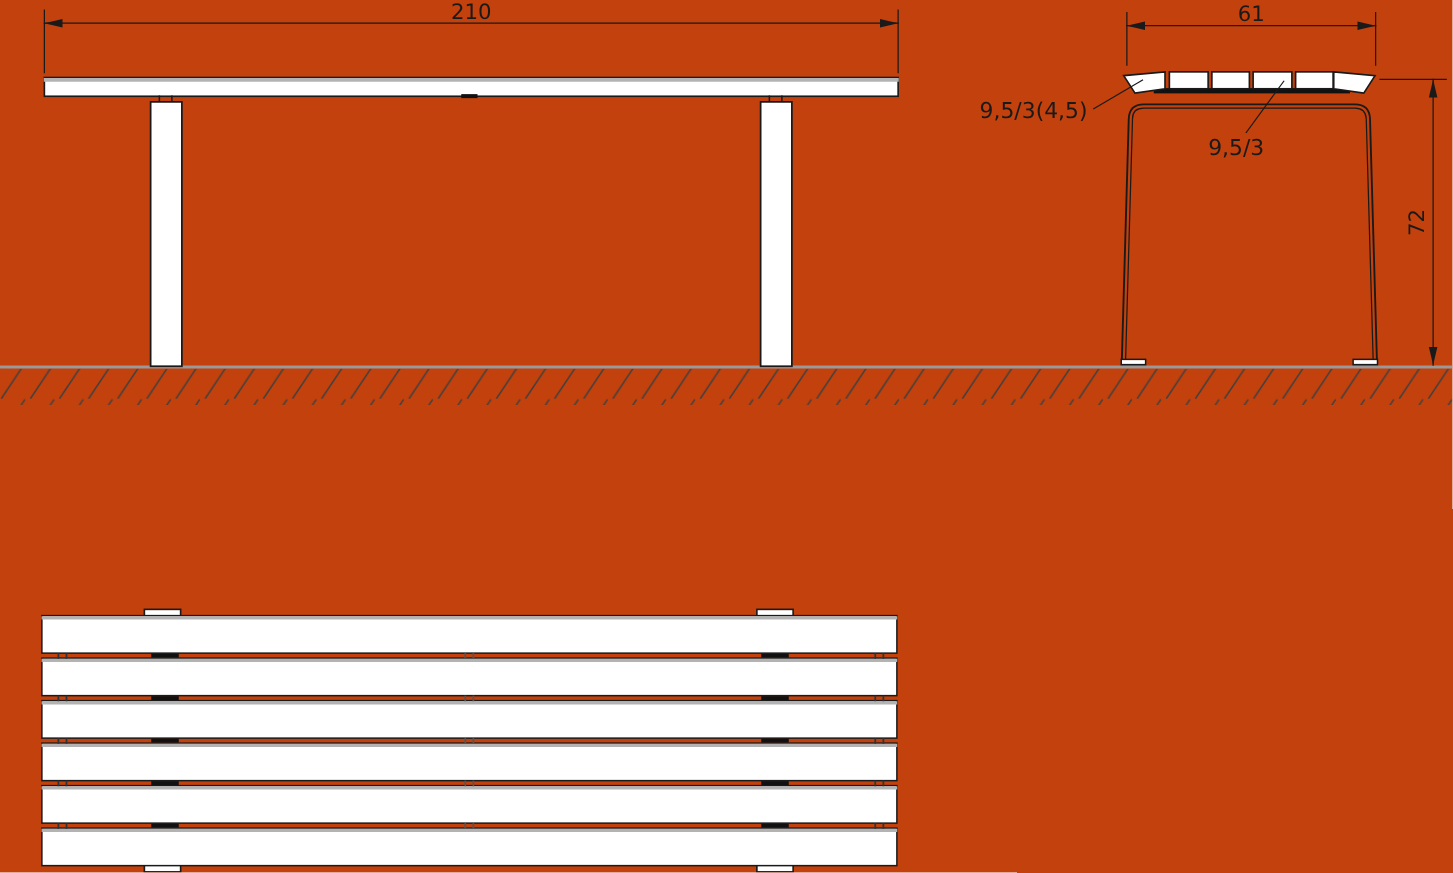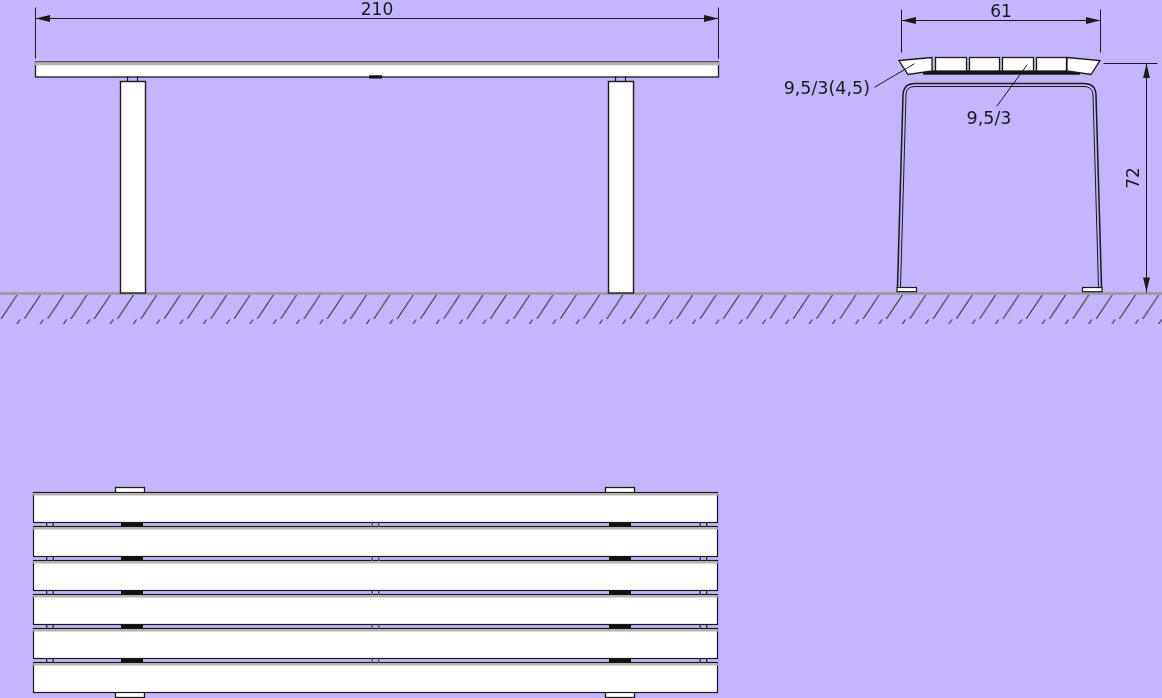--- a/index.html
+++ b/index.html
@@ -1,19 +1,19 @@
 <!DOCTYPE html>
 <html><head>
 <meta charset="utf-8">
 <style>
   html,body{margin:0;padding:0;background:#ffffff;}
   .canvas{
     position:relative;
     width:1162px;height:698px;
-    background:#c4b5fd;
+    background:#c2410c;
     font-family:"DejaVu Sans","Liberation Sans",sans-serif;
     overflow:hidden;
   }
   svg text{
     font-family:"DejaVu Sans","Liberation Sans",sans-serif;
     fill:#1a1a1a;
   }
   .dim-text{font-size:17px;}
   .label-text{font-size:17.5px;}
 </style>

